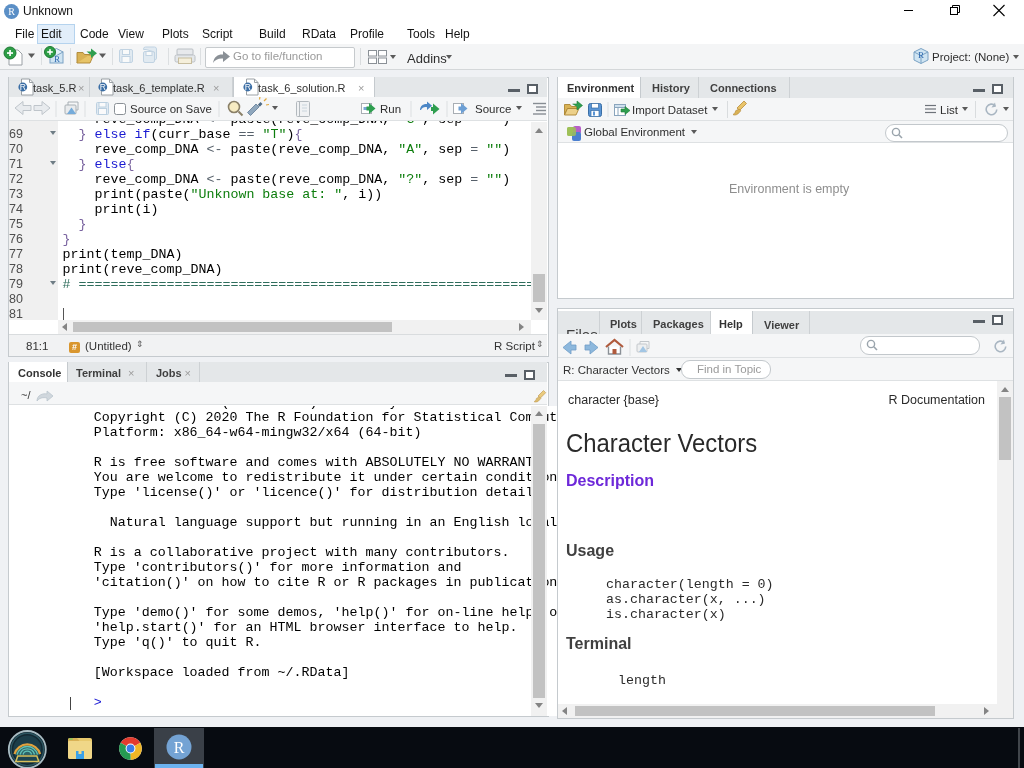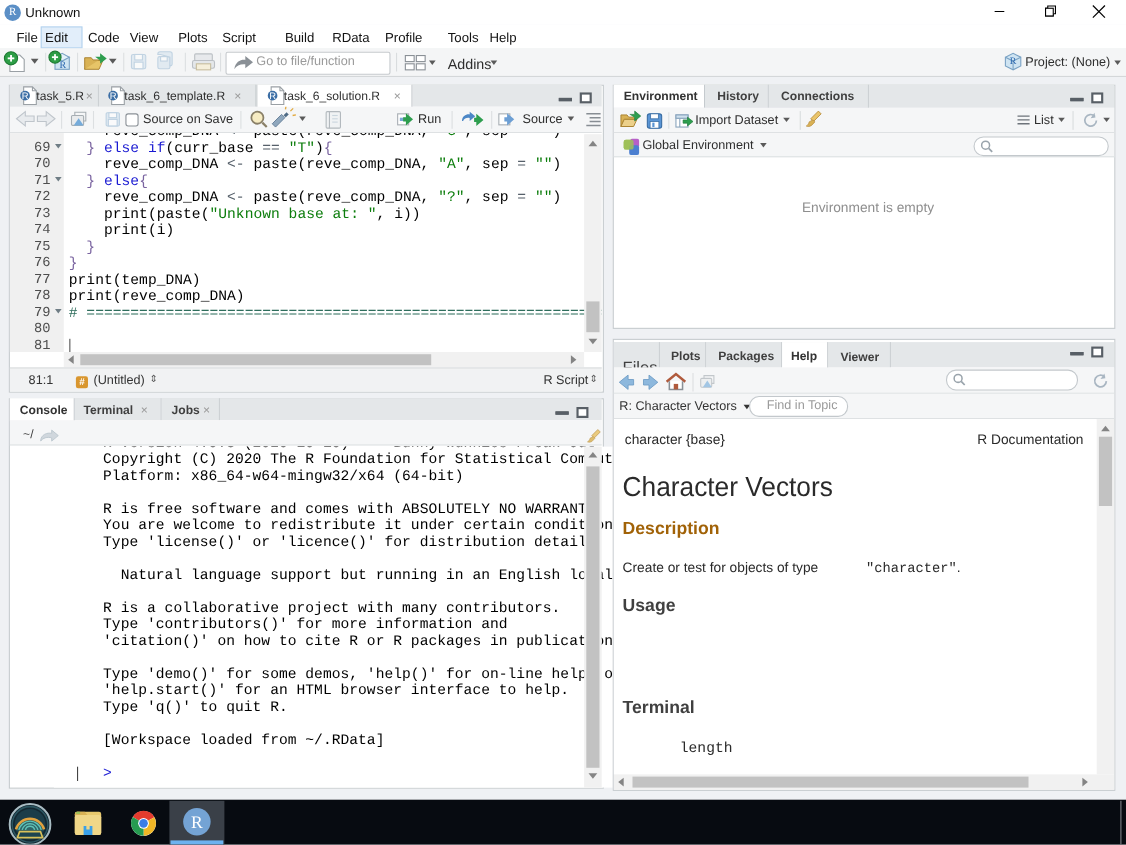--- a/index.html
+++ b/index.html
@@ -28,21 +28,21 @@
 .ptool { position:absolute; background:#f5f6f7; border-bottom:1px solid #dee1e3; }
 .sbtrack { position:absolute; background:#f1f1f1; }
 .sbthumb { position:absolute; background:#c2c2c2; }
 .sbarr { position:absolute; width:0; height:0; }
 .arr-up { border-left:4px solid transparent; border-right:4px solid transparent; border-bottom:5px solid #848484; }
 .arr-dn { border-left:4px solid transparent; border-right:4px solid transparent; border-top:5px solid #848484; }
 .arr-lf { border-top:4px solid transparent; border-bottom:4px solid transparent; border-right:5px solid #848484; }
 .arr-rt { border-top:4px solid transparent; border-bottom:4px solid transparent; border-left:5px solid #848484; }
 
 .cl { position:absolute; left:0; white-space:pre; font-family:"Liberation Mono",monospace; font-size:13.3px; line-height:15px; letter-spacing:0.015px; color:#000; }
-.gn { position:absolute; width:37px; text-align:right; font-family:Liberation Mono, monospace; font-size:12.5px; line-height:15px; color:#4e4e4e; }
+.gn { position:absolute; width:37px; font-family:Liberation Sans, sans-serif; font-size:12.5px; line-height:15px; color:#4e4e4e; }
 .kw { color:#1a1ad2; } .st { color:#0c7d0c; } .cm { color:#2e6d5c; } .op { color:#56606a; } .br { color:#7a64a0; }
 .fold { position:absolute; width:0; height:0; border-left:3.5px solid transparent; border-right:3.5px solid transparent; border-top:4.5px solid #6f7d85; }
 </style>
 </head>
 <body>
 
 <div id="titlebar" class="abs"></div>
 <div id="rlogo" class="abs">R</div>
 <div id="apptitle" class="abs">Unknown</div>
 <svg class="abs" width="120" height="22" style="left:904px;top:0">
@@ -449,23 +449,25 @@
 <div class="abs" style="left:558px;top:358px;width:455px;height:23px;background:#f5f6f7;border-bottom:1px solid #dee1e3"></div>
 <div class="abs" style="left:563px;top:364px;font-size:11.5px;color:#333">R: Character Vectors</div>
 <div class="caret" style="left:676px;top:368px;border-top-color:#333"></div>
 <div class="abs" style="left:681px;top:360px;width:90px;height:19px;background:#fff;border:1px solid #c3c8cc;border-radius:9px"></div>
 <div class="abs" style="left:697px;top:363px;font-size:11.5px;color:#9a9a9a">Find in Topic</div>
 
 <div class="abs" style="left:558px;top:381px;width:439px;height:323px;background:#fff;overflow:hidden">
   <div class="abs" style="left:10px;top:12px;font-size:12.5px;color:#2a2a2a">character {base}</div>
   <div class="abs" style="right:12px;top:12px;font-size:12.5px;color:#2a2a2a">R Documentation</div>
   <div class="abs" style="left:8px;top:48px;font-size:25px;color:#2a2a2a;transform:scaleX(0.955);transform-origin:0 0">Character Vectors</div>
-  <div class="abs" style="left:8px;top:91px;font-size:16px;font-weight:bold;color:#a16207">Description</div>
-  <div class="abs" style="left:8px;top:128px;font-size:12.5px;color:#2a2a2a">Create or test for objects of type <span class="mono" style="font-size:12.5px">"character"</span>.</div>
+  <div class="abs" style="left:8px;top:91px;font-size:16px;font-weight:bold;color:#6d28d9">Description</div>
   <div class="abs" style="left:8px;top:161px;font-size:16px;font-weight:bold;color:#404040">Usage</div>
+  <pre class="mono abs" style="left:8px;top:196px;font-size:13.3px;line-height:15px;color:#2a2a2a">character(length = 0)
+as.character(x, ...)
+is.character(x)</pre>
   <div class="abs" style="left:8px;top:254px;font-size:16px;font-weight:bold;color:#404040">Terminal</div>
   <div class="mono abs" style="left:20px;top:292px;font-size:13.3px;color:#2a2a2a">length</div>
 </div>
 
 <div class="sbtrack" style="left:997px;top:381px;width:16px;height:323px"></div>
 <div class="sbarr arr-up" style="left:1001px;top:387px"></div>
 <div class="sbthumb" style="left:999px;top:397px;width:12px;height:63px"></div>
 
 <div class="sbtrack" style="left:558px;top:704px;width:455px;height:14px"></div>
 <div class="sbarr arr-lf" style="left:562px;top:707px"></div>

